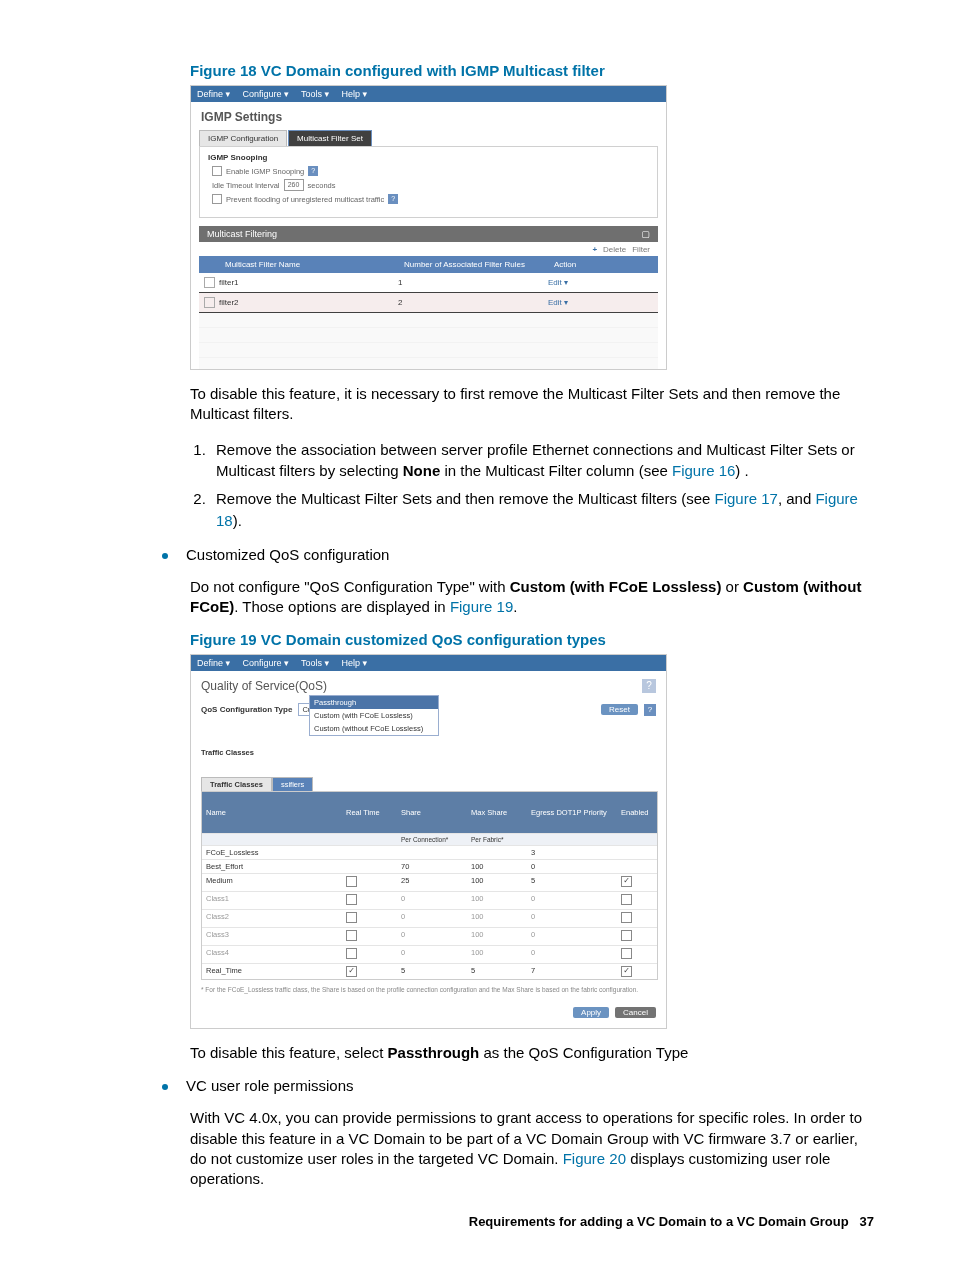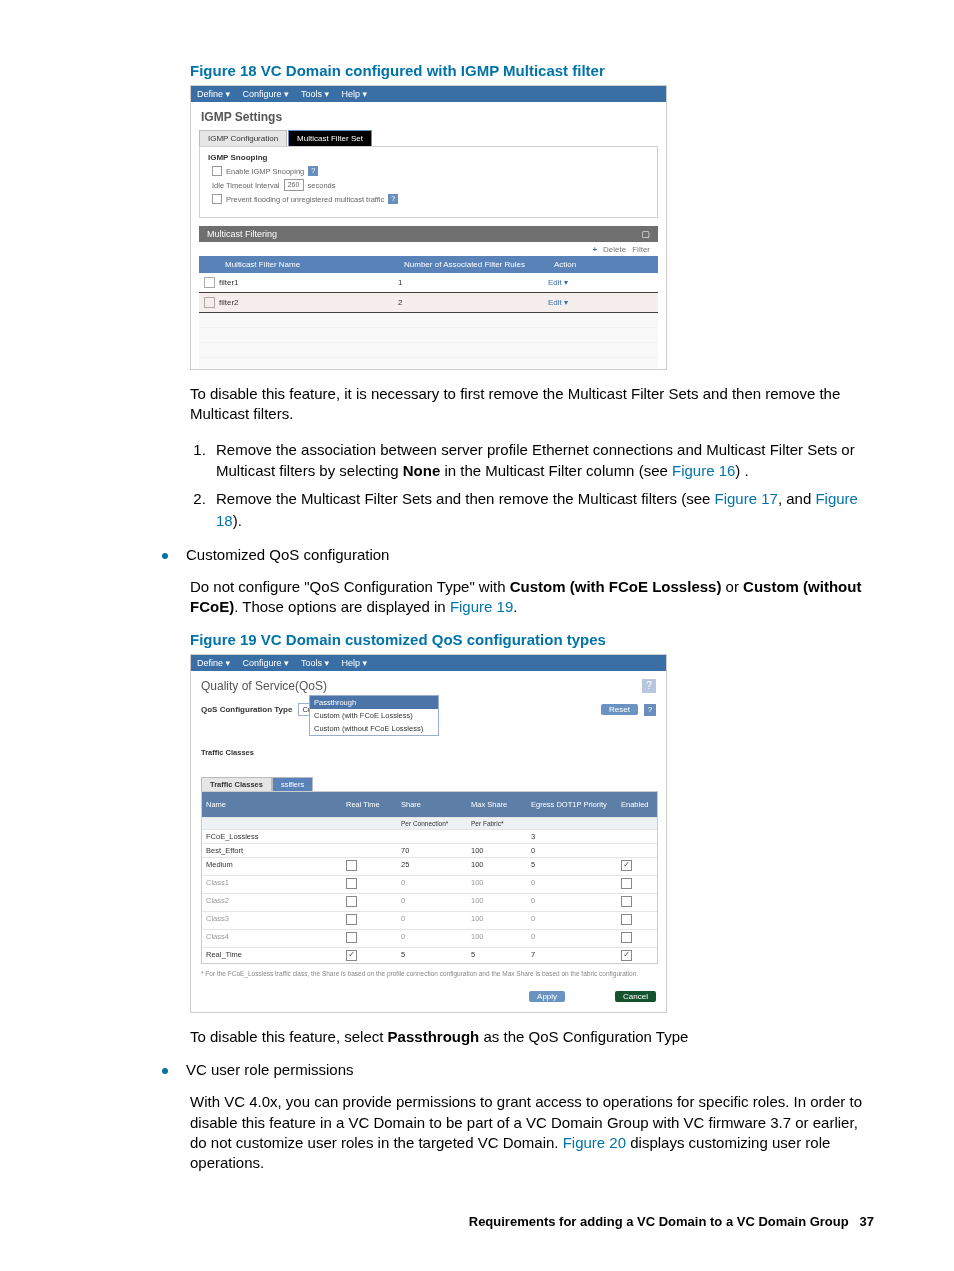--- a/index.html
+++ b/index.html
@@ -81,21 +81,21 @@
     margin: 4px 8px 0 8px;
   }
   .tab {
     padding: 3px 8px;
     border: 1px solid #bbb;
     border-bottom: none;
     background: #e6e6e6;
     font-size: 8px;
     margin-right: 1px;
   }
-  .tab.active { background: #000000; color: #fff; border-color: #6a8fbf; }
+  .tab.active { background: #404040; color: #fff; border-color: #6a8fbf; }
   .groupbox {
     margin: 0 8px 8px 8px;
     border: 1px solid #d0d0d0;
     padding: 6px 8px 10px 8px;
   }
   .groupbox .ghead { font-weight: bold; font-size: 8px; margin-bottom: 4px; }
   .chkrow { font-size: 7.5px; color: #666; margin: 3px 4px; display: flex; align-items: center; gap: 4px; }
   .chkrow .sq { width: 8px; height: 8px; border: 1px solid #999; display: inline-block; }
   .chkrow .ib { width: 18px; height: 10px; border: 1px solid #999; display: inline-block; text-align: center; font-size: 7px; line-height: 9px; }
   .chkrow .qm { width: 10px; height: 10px; background: #6a8fbf; color:#fff; display:inline-block; text-align:center; font-size:7px; line-height:10px; }
@@ -158,21 +158,21 @@
   .qtab { padding: 2px 8px; border: 1px solid #bbb; background: #5982b8; color:#fff; font-size:7.5px; border-bottom:none; }
   .qtab.inactive { background:#e6e6e6; color:#333; }
   .qtable {
     margin: 0 10px 6px 10px; border: 1px solid #ccc; width: calc(100% - 20px);
   }
   .qhead {
     display: grid;
     grid-template-columns: 140px 55px 70px 60px 90px 50px;
     background: #5d7ea6; color: #fff; font-size: 7.5px;
   }
-  .qhead > div { padding: 8px 4px; }
+  .qhead > div { padding: 16px 4px; }
   .qrow {
     display: grid;
     grid-template-columns: 140px 55px 70px 60px 90px 50px;
     font-size: 7.5px; border-top: 1px solid #e5e5e5;
   }
   .qrow > div { padding: 2px 4px; }
   .qrow.dim { color: #999; }
   .cbsm { width: 9px; height: 9px; border: 1px solid #888; display: inline-block; background:#fff; }
   .cbsm.ck::after { content: "✓"; font-size: 8px; line-height: 8px; display:block; text-align:center; color:#444; }
   .footnote { font-size: 6.5px; color: #888; margin: 4px 10px 8px 10px; }
@@ -383,21 +383,21 @@
               <div>5</div>
               <div>5</div>
               <div>7</div>
               <div><span class="cbsm ck"></span></div>
             </div>
           </div>
       </div>
       <div class="footnote">* For the FCoE_Lossless traffic class, the Share is based on the profile connection configuration and the Max Share is based on the fabric configuration.</div>
       <div class="btnrow">
         <span class="btn">Apply</span>
-        <span class="btn" style="background:#14532d;margin-left:44px;">Cancel</span>
+        <span class="btn" style="background:#737373;">Cancel</span>
       </div>
     </div>
 
     <p class="body-text">
       <span>To disable this feature, select </span><b>Passthrough</b><span> as the QoS Configuration Type</span>
     </p>
 
     <div class="bullet-row">
       <div class="bullet-dot"></div>
       <div>VC user role permissions</div>

